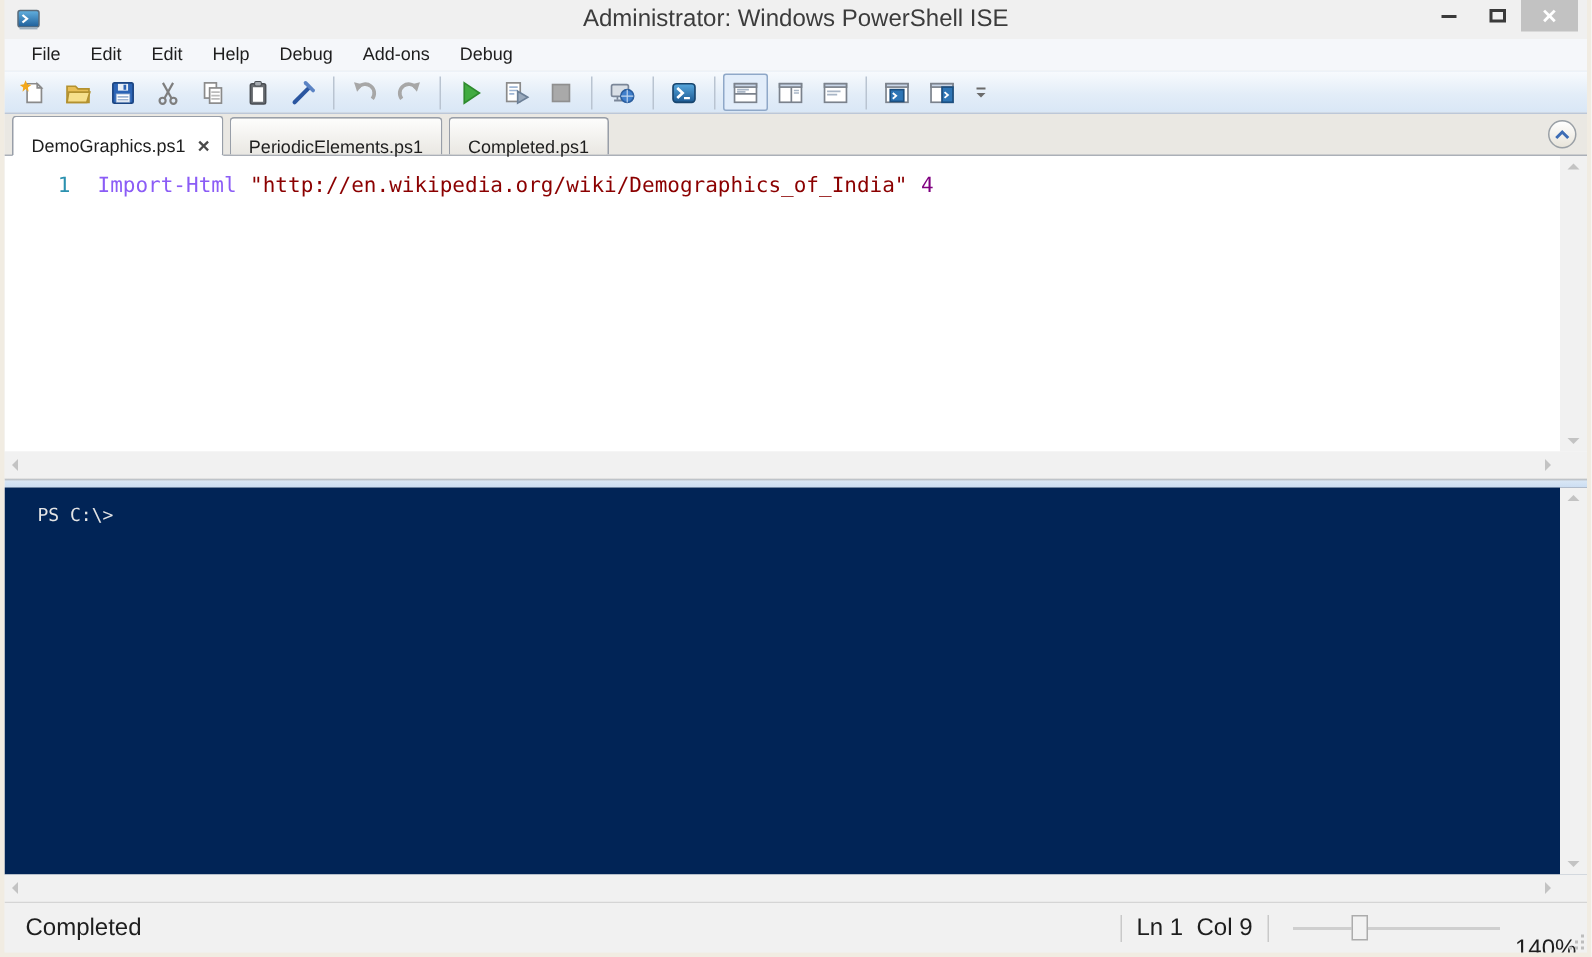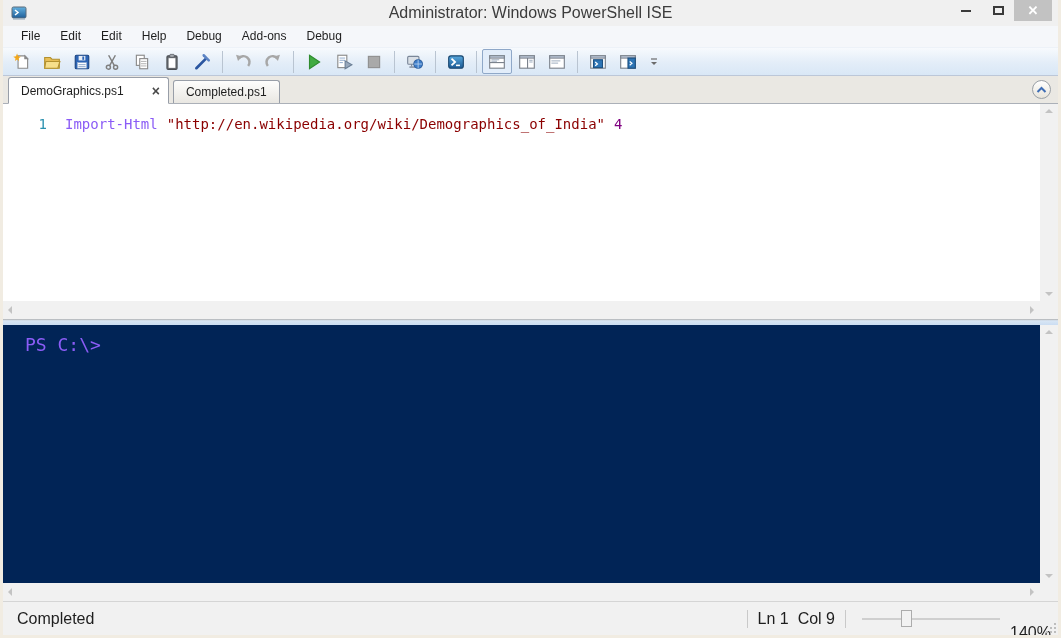--- a/index.html
+++ b/index.html
@@ -32,24 +32,24 @@
   .tbtn { width:30px; height:25px; display:flex; align-items:center; justify-content:center;
     border:1px solid transparent; border-radius:2px; }
   .tbtn.sel { background:#E2EDFA; border-color:#8FA8C8; }
   .tsep { width:1px; height:22px; background:#B9C4D1; margin:0 5px; }
   .tbtn svg { display:block; }
   .tbtn-overflow { width:18px; height:25px; display:flex; align-items:center; justify-content:center; margin-left:2px; }
 
   
   .tabbar { position:relative; height:28px; background:#EAE8E3; border-bottom:1px solid #ABB0B8;
     display:flex; align-items:flex-end; padding-left:5px; }
-  .tab { position:relative; display:flex; align-items:center; font-size:12px; color:#1E1E1E;
+  .tab { position:relative; display:flex; font-size:12px; color:#1E1E1E;
     border:1px solid #989EA8; border-bottom:none; border-radius:3px 3px 0 0;
-    padding:0 12px; height:23px; margin-right:4px;
-    background:linear-gradient(#FDFDFC,#E9E7E2);gap:20px; }
+    padding:12px 12px; height:23px; margin-right:4px;
+    background:linear-gradient(#FDFDFC,#E9E7E2); }
   .tab.active { background:#FFFFFF; height:27px; z-index:2; margin-bottom:-1px;
     border-bottom:1px solid #FFFFFF; padding-right:8px; }
   .tab-close { margin-left:8px; color:#4A4A4A; font-size:14px; line-height:1; font-weight:bold; }
   .collapse-btn { position:absolute; right:7px; top:4px; width:19px; height:19px; border-radius:50%;
     border:1px solid #9AA0A6; background:linear-gradient(#FFFFFF,#E8E4DA);
     display:flex; align-items:center; justify-content:center; }
 
   
   .editor-row { display:flex; height:197px; background:#FFFFFF; }
   .editor { flex:1; position:relative; overflow:hidden; }
@@ -68,21 +68,21 @@
   .arr.down  { left:5px; bottom:5px; border-top-color:#C3C3C3; border-bottom-width:0; }
   .arr.left  { left:5px; top:5px;    border-right-color:#C3C3C3; border-left-width:0; }
   .arr.right { right:24px; top:5px;  border-left-color:#C3C3C3; border-right-width:0; }
 
   
   .splitter { height:6px; background:linear-gradient(#AFAFAF,#D8E6F5 30%,#CBDDF2); }
 
   
   .console-row { display:flex; height:258px; background:#012456; }
   .console { flex:1; padding:9px 0 0 22px; }
-  .prompt { font-family:"DejaVu Sans Mono", monospace; font-size:18px; color:#8b5cf6; white-space:pre; }
+  .prompt { font-family:"DejaVu Sans Mono", monospace; font-size:12px; color:#e5e5e5; white-space:pre; }
   .console-row .vscroll { background:#F1F1F1; }
 
   
   .statusbar { height:34px; background:#F1F1F1; border-top:1px solid #D5D5D5;
     display:flex; align-items:center; font-size:16px; color:#1E1E1E; padding:0 10px 0 14px; }
   .status-left { flex:1; }
   .st-sep { width:1px; height:18px; background:#C9C9C9; margin:0 10px; }
   .pos-text { white-space:pre; }
   .zoom-slider { position:relative; width:138px; height:18px; margin:0 10px 0 6px; }
   .zoom-track { position:absolute; left:0; right:0; top:8px; height:2px; background:#CFCFCF; }
@@ -306,20 +306,23 @@
       </svg>
     </div>
   </div>
 
   <div class="tabbar">
     <div class="tab active">
       <span>DemoGraphics.ps1</span>
       <span class="tab-close">×</span>
     </div>
     <div class="tab">
+      <span>PeriodicElements.ps1</span>
+    </div>
+    <div class="tab">
       <span>Completed.ps1</span>
     </div>
     <div class="collapse-btn">
       <svg width="11" height="8" viewBox="0 0 11 8">
         <path d="M1.5 6 L5.5 2 L9.5 6" stroke="#3E6DB5" stroke-width="2" fill="none"></path>
       </svg>
     </div>
   </div>
 
   <div class="editor-row">

